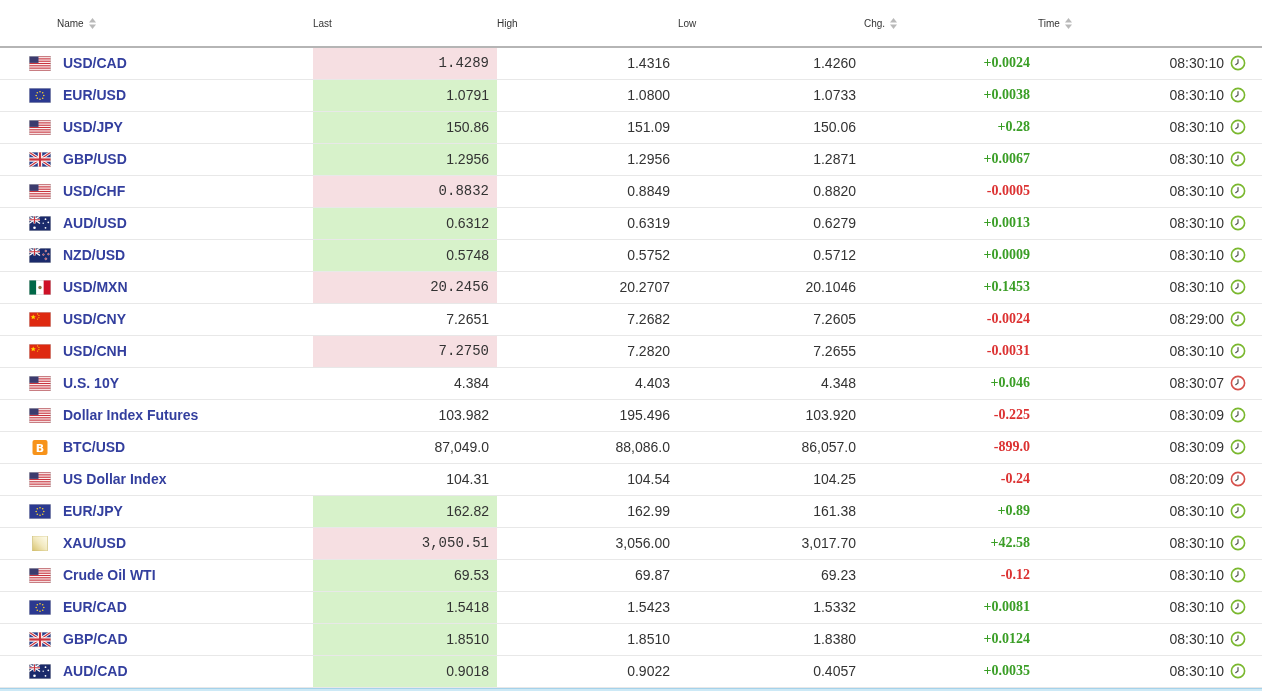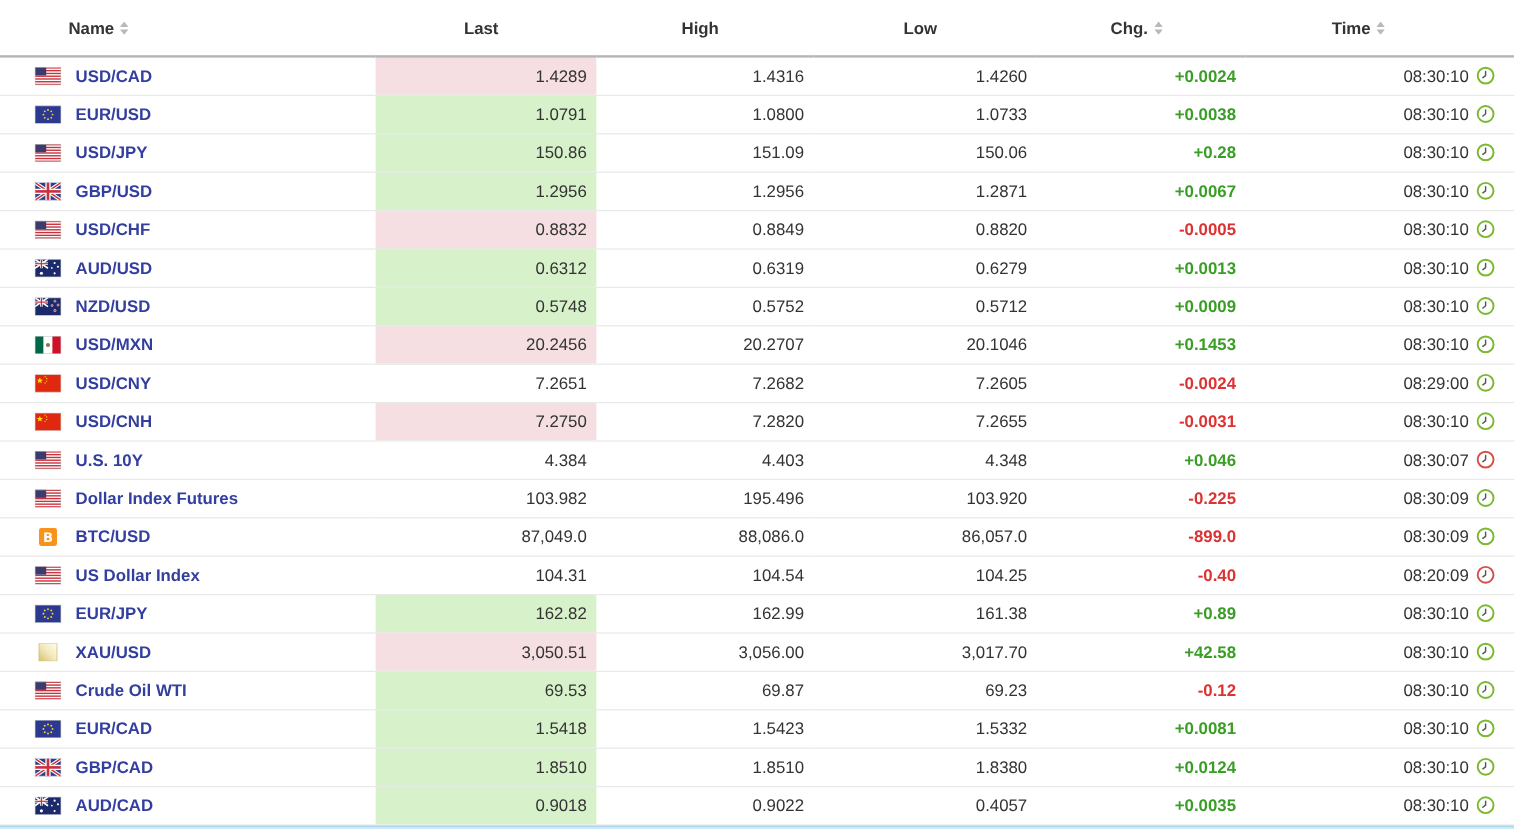--- a/index.html
+++ b/index.html
@@ -4,45 +4,45 @@
 <style>
   * { box-sizing: border-box; margin: 0; padding: 0; }
   html, body { background: #fff; }
   body {
     width: 1262px; height: 691px; overflow: hidden;
     font-family: "Liberation Sans", "DejaVu Sans", sans-serif;
     font-size: 14px; color: var(--number-text, #333);
   }
   table { border-collapse: collapse; table-layout: fixed; width: 1262px; }
   thead th {
-    height: 47px; vertical-align: middle; font-weight: bold;
-    color: var(--header-text, #333); font-size: 14px;
+    height: 47px; vertical-align: middle; font-weight: normal;
+    color: var(--header-text, #333); font-size: 10px;
     border-bottom: 2px solid var(--header-border, #b5b5b5);
     white-space: nowrap;
   }
   th.th-name { text-align: left; padding-left: 57px; }
-  th.th-right { text-align: center; padding-right: 8px; }
+  th.th-right { text-align: left; padding-right: 8px; }
   th.th-time { padding-right: 36px; }
   .th-inner { display: inline-flex; align-items: center; gap: 5px; }
   .sort-icon svg { display: block; }
 
   tbody td {
     height: 32px; vertical-align: middle;
     border-bottom: 1px solid var(--row-border, #e8e8e8);
     white-space: nowrap;
   }
   td.c-name { padding-left: 28px; }
   .name-wrap { display: flex; align-items: center; gap: 12px; }
   .flag { width: 23px; height: 15px; display: inline-flex; align-items: center; justify-content: center; flex: 0 0 23px; }
   .flag svg { display: block; }
   a.pair { color: var(--link, #333f9e); font-weight: bold; text-decoration: none; font-size: 14px; }
   td.c-num { text-align: right; padding-right: 8px; color: var(--number-text, #333); }
   td.bg-up   { background: var(--up-bg, #d7f2ca); }
-  td.bg-down { background: var(--down-bg, #f6dfe2); }
-  td.c-chg { font-weight: bold; }
+  td.bg-down { background: var(--down-bg, #f6dfe2); font-family: Liberation Mono, monospace; }
+  td.c-chg { font-weight: bold; font-family: Liberation Serif, serif; }
   td.c-chg.chg-up   { color: var(--up-text, #3a9e26); }
   td.c-chg.chg-down { color: var(--down-text, #dc3232); }
   td.c-time { text-align: right; padding-right: 16px; }
   .time-wrap { display: inline-flex; align-items: flex-start; gap: 6px; }
   .clock { width: 16px; height: 16px; display: inline-flex; }
   .clock-green { color: var(--clock-green, #7ab82e); }
   .clock-red   { color: var(--clock-red, #d6504a); }
   .bottom-bar {
     width: 1262px; height: 4px;
     background: var(--bottom-bar, #cde9f6);
@@ -605,21 +605,21 @@
                 <rect width="9.5" height="6.9" fill="#3c3b6e"></rect>
                 <rect x="0.25" y="0.25" width="21.5" height="14.5" fill="none" stroke="#c9c9c9" stroke-width="0.5"></rect>
               </svg>
             </span>
         <a class="pair" href="#">US Dollar Index</a>
       </span>
     </td>
     <td class="c-num c-last">104.31</td>
     <td class="c-num c-high">104.54</td>
     <td class="c-num c-low">104.25</td>
-    <td class="c-num c-chg chg-down">-0.40</td>
+    <td class="c-num c-chg chg-down">-0.24</td>
     <td class="c-time">
       <span class="time-wrap">
         <span class="time-text">08:20:09</span>
         <span class="clock clock-red">
               <svg width="16" height="16" viewBox="0 0 16 16">
                 <circle cx="8" cy="8" r="6.6" fill="#fff" stroke="currentColor" stroke-width="1.6"></circle>
                 <path d="M8 4.6 L8 8 L5.7 9.7" fill="none" stroke="#555" stroke-width="1.2" stroke-linecap="round" stroke-linejoin="round"></path>
               </svg>
             </span>
       </span>

